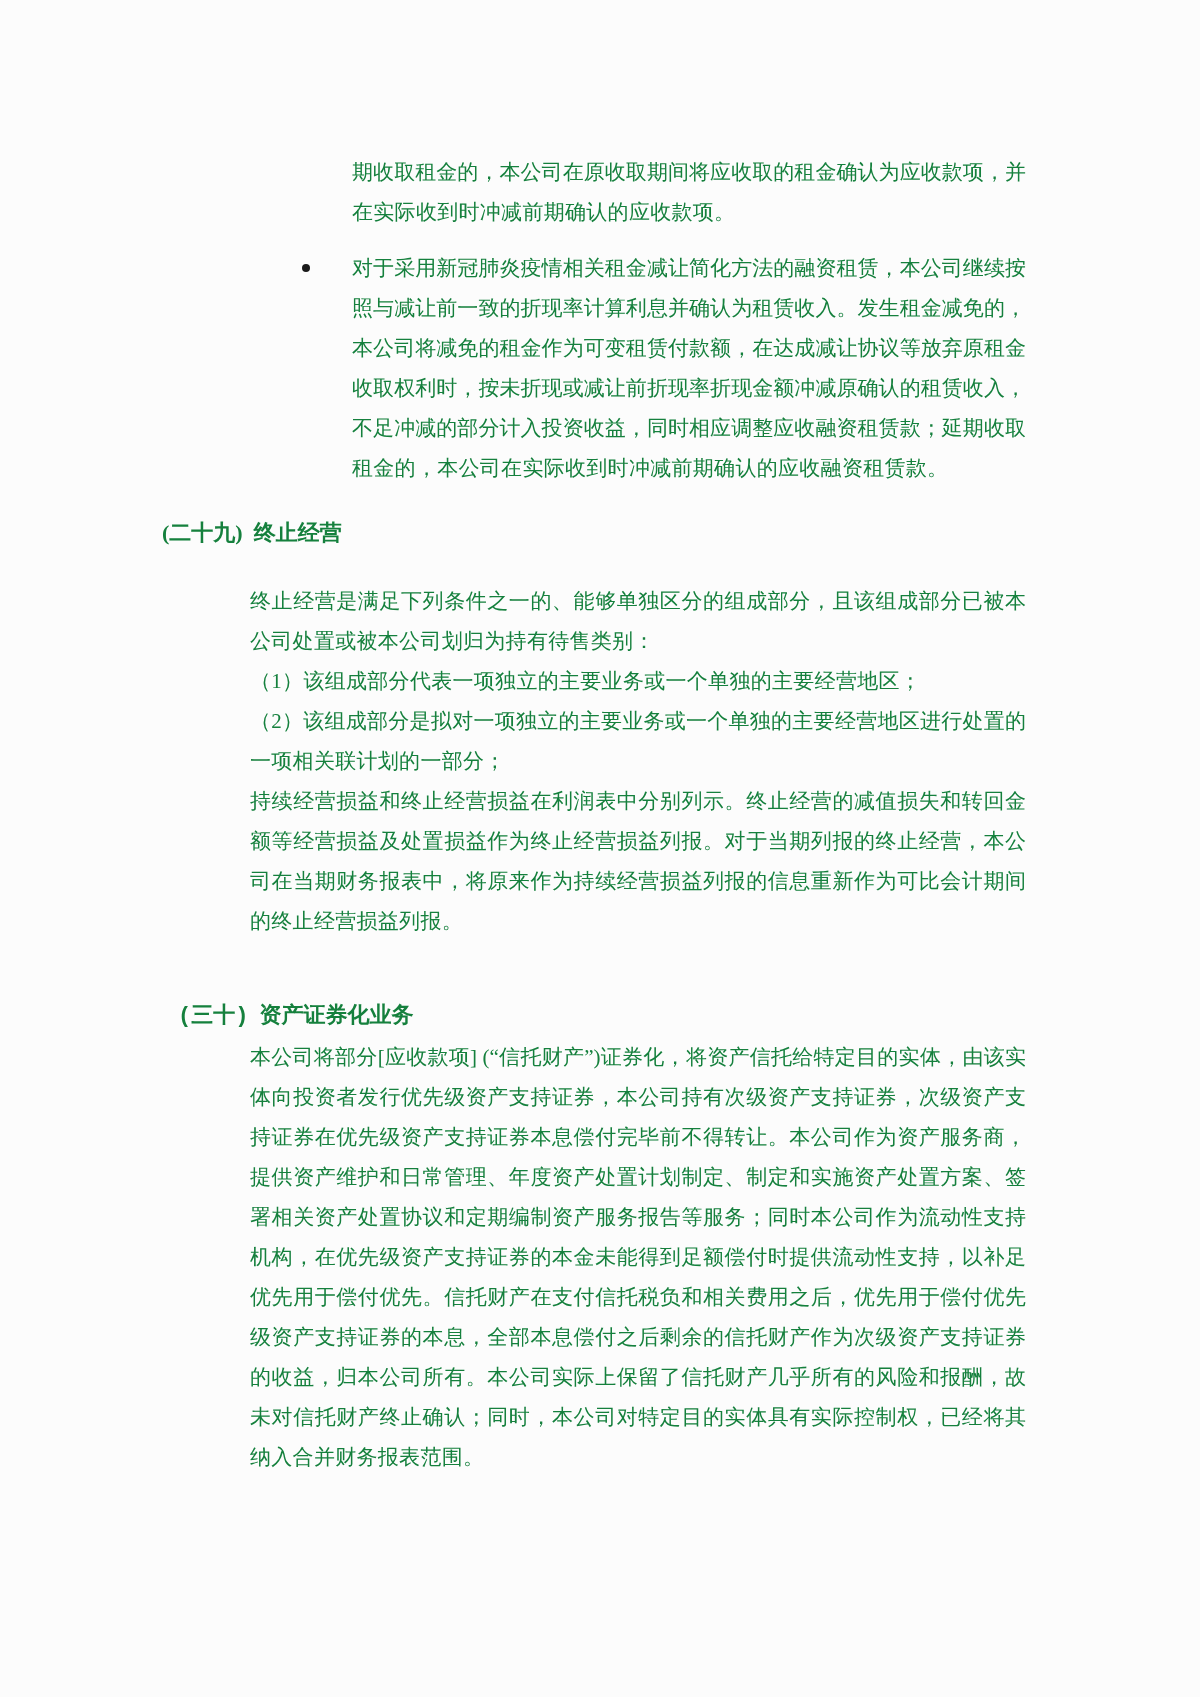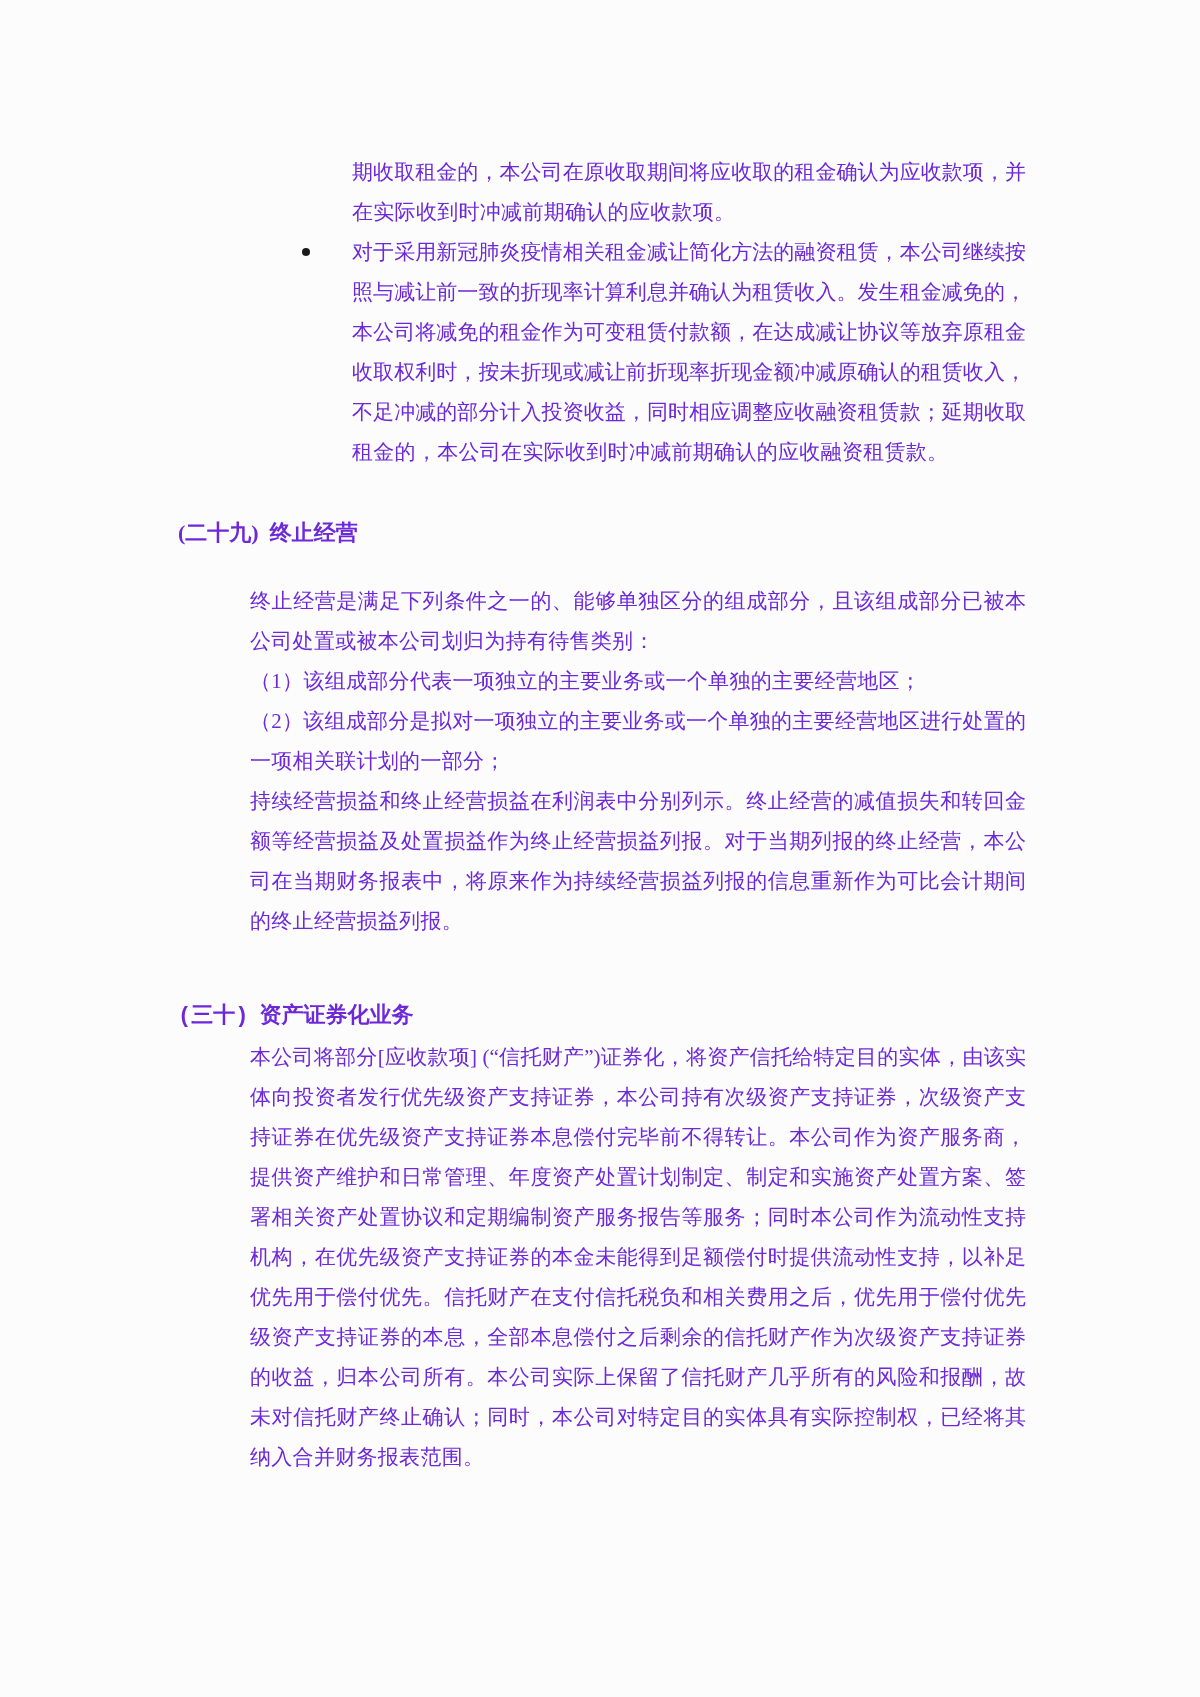--- a/index.html
+++ b/index.html
@@ -6,54 +6,54 @@
   body{
     background:#e9e9e9;
     font-family:"Liberation Serif","DejaVu Serif",serif;
   }
   .page{
     position:relative;
     width:1200px;
     height:1697px;
     margin:0 auto;
     background:#fcfcfc;
-    color:#6d28d9;
+    color:#15803d;
     overflow:hidden;
   }
   .line{
     line-height:40px;
     font-size:21px;
     letter-spacing:0.3px;
     white-space:nowrap;
   }
   .line.full{
     white-space:normal;
     text-align:justify;
     text-align-last:justify;
     letter-spacing:0;
   }
   .block{position:absolute;}
   #carryover{top:152px;left:352px;width:674px;}
-  #bullet-item{top:232px;left:352px;width:674px;}
+  #bullet-item{top:248px;left:352px;width:674px;}
   .bullet-dot{
     position:absolute;
     left:-50px;
     top:16px;
     width:8px;
     height:8px;
     border-radius:50%;
     background:#1a1a1a;
   }
   .heading{
     font-weight:bold;
     font-size:22px;
     line-height:40px;
     white-space:nowrap;
   }
-  #heading-29{top:513px;left:178px;}
+  #heading-29{top:513px;left:162px;}
   #heading-30{top:997px;left:178px;font-family:Liberation Mono, monospace;}
   .heading .title{margin-left:11px;}
   #sec29-body{top:553px;left:250px;width:776px;margin-top:28px;}
   #sec30-body{top:1037px;left:250px;width:776px;}
 </style>
 </head>
 <body>
 
 <div class="page">
 

